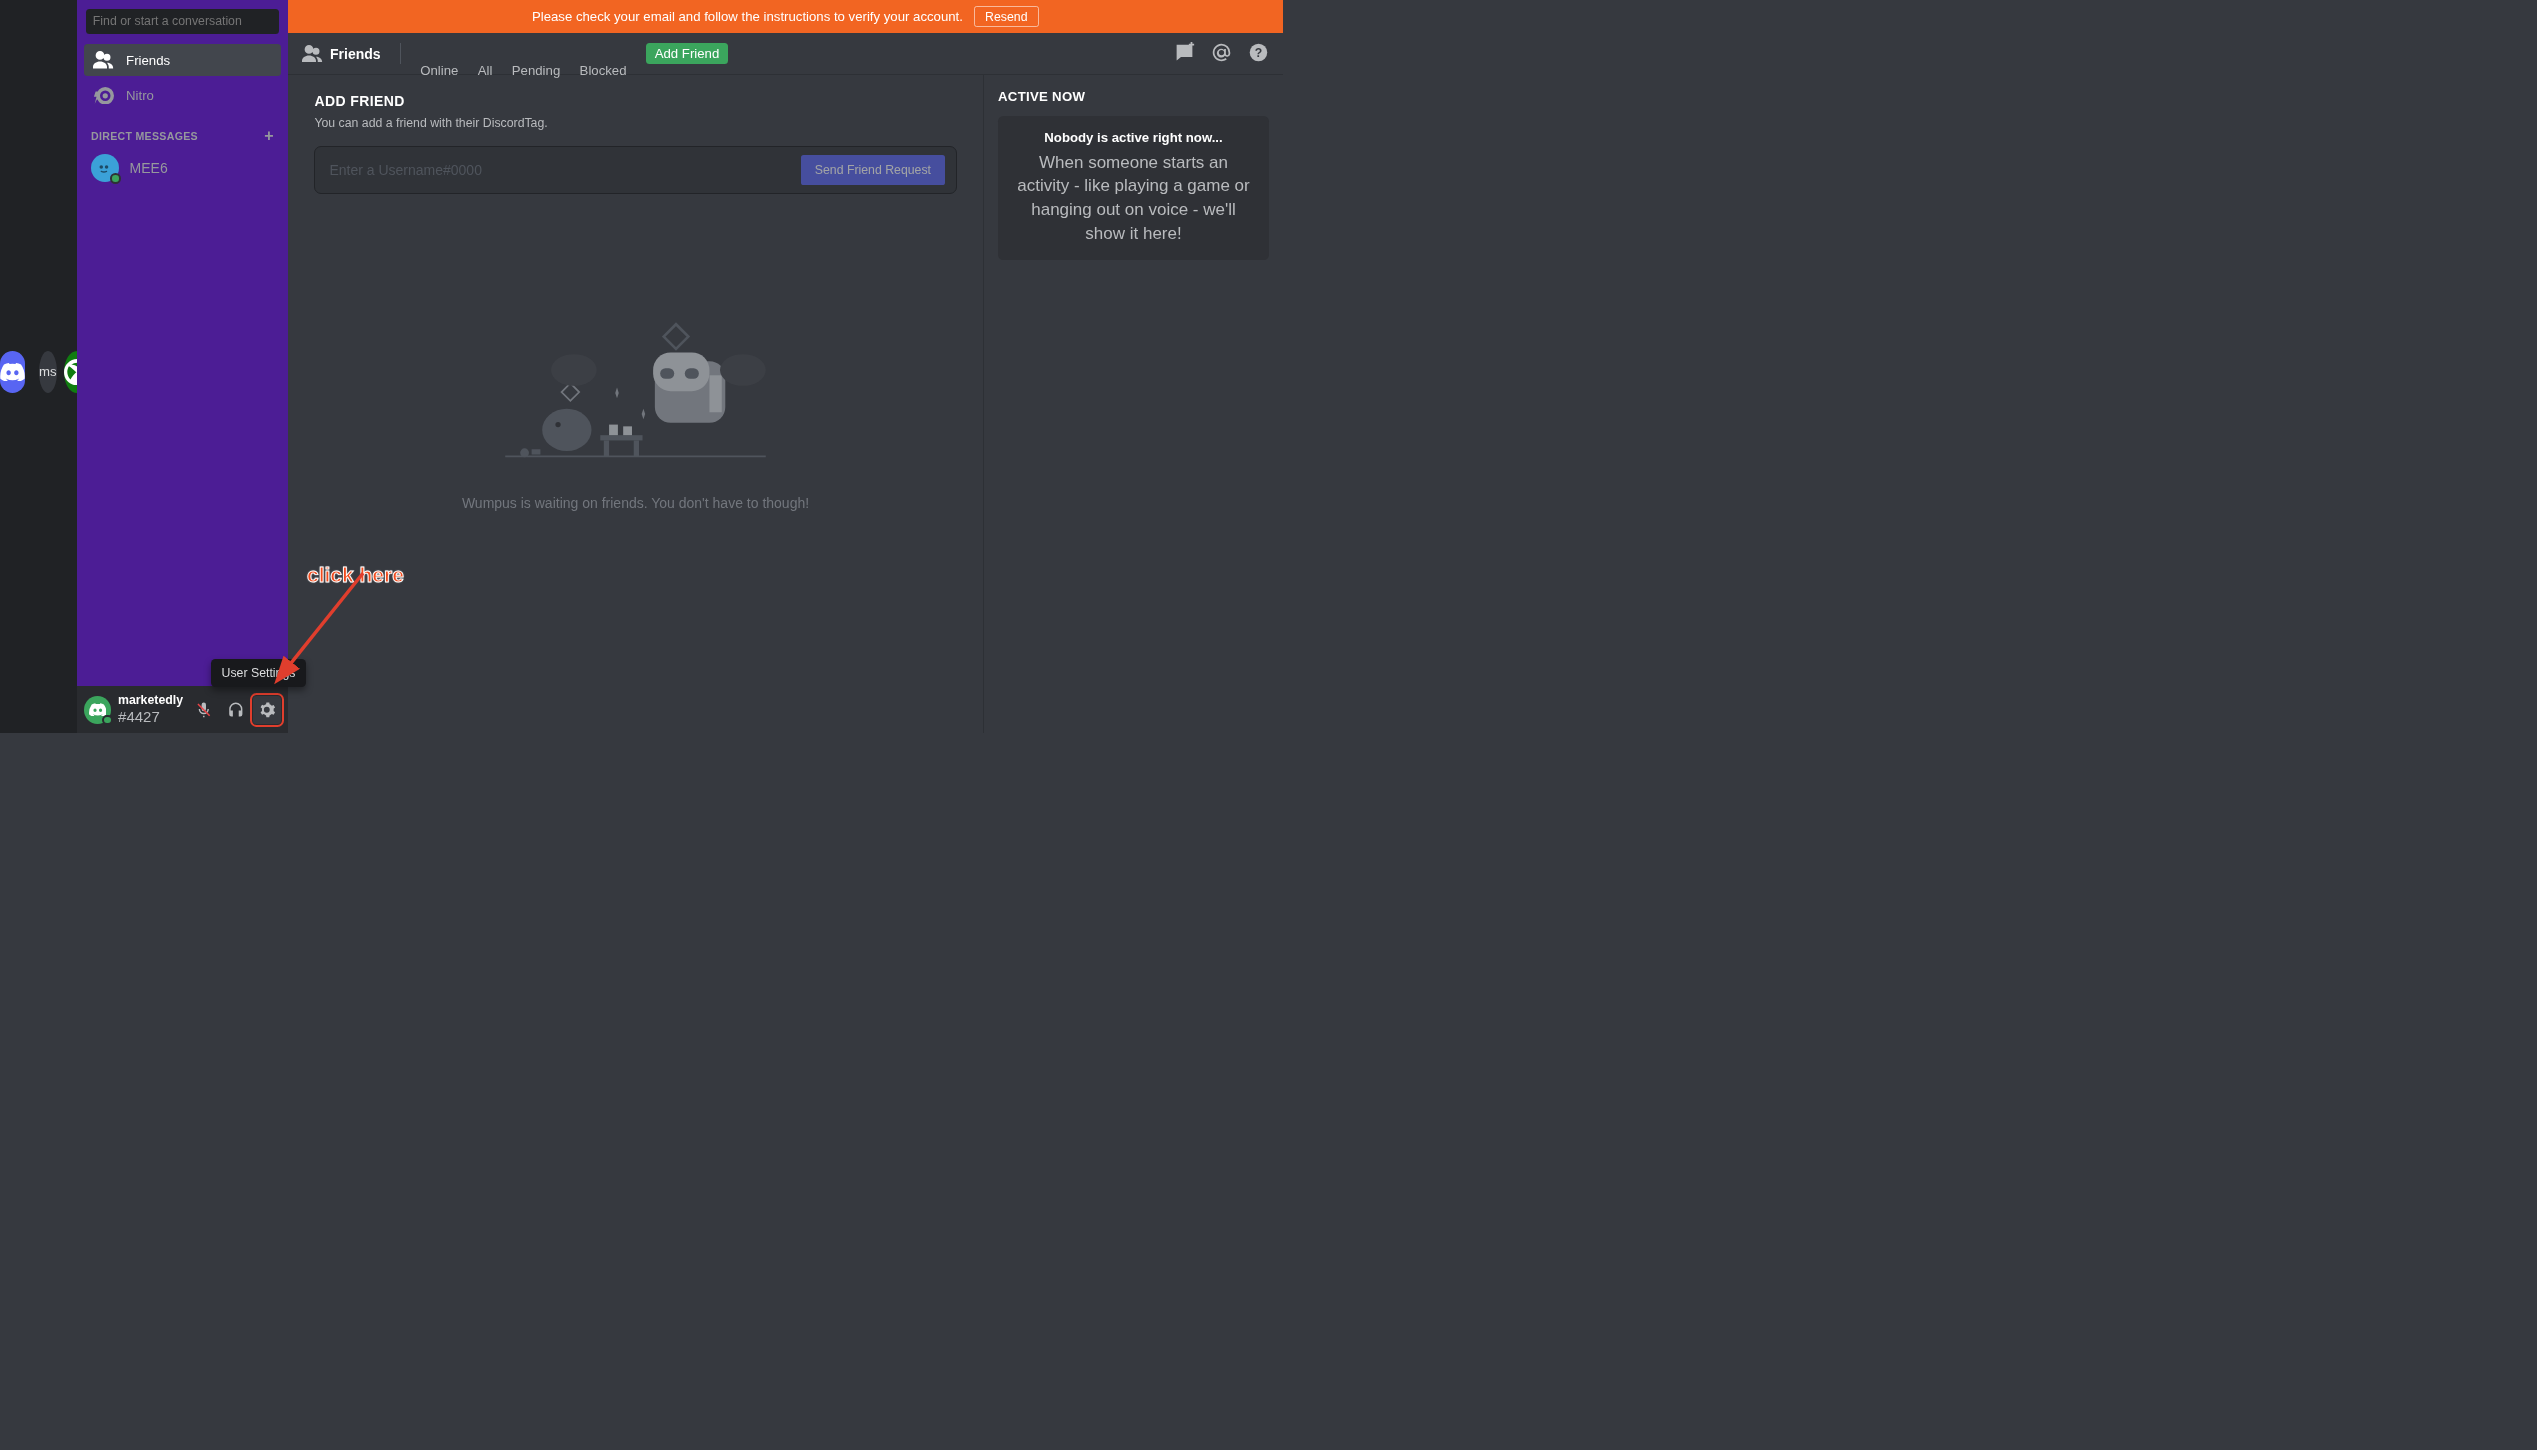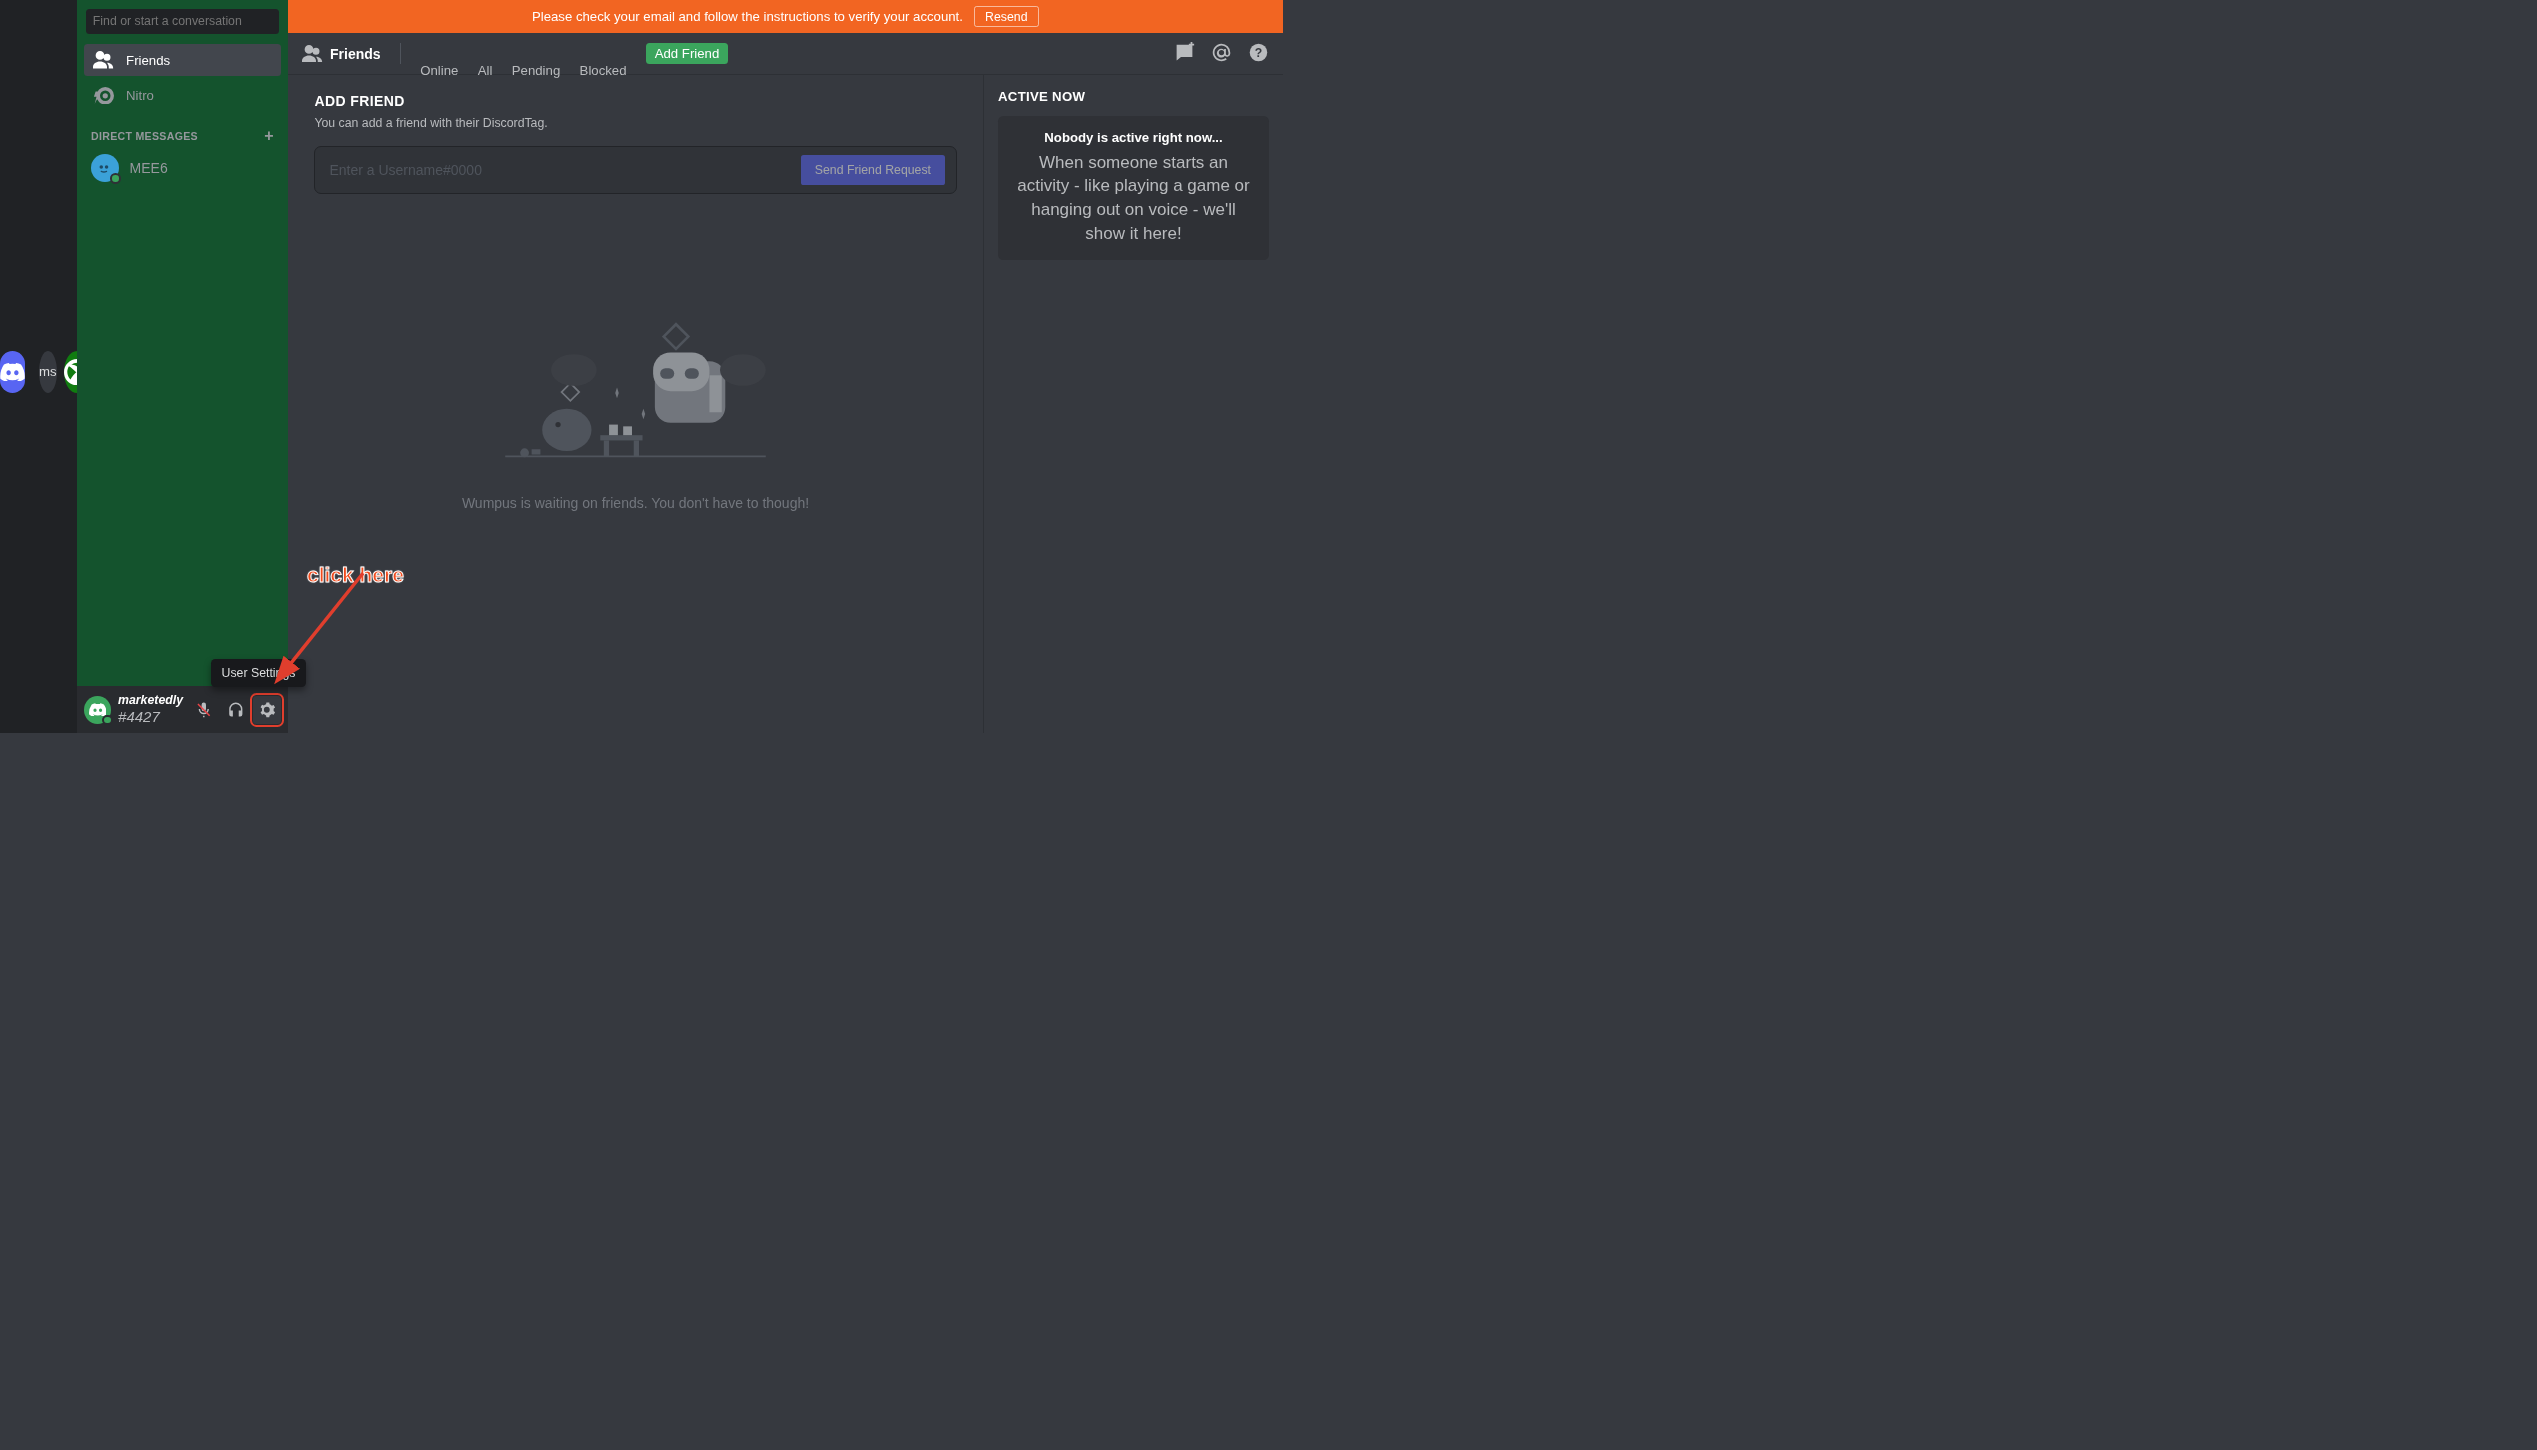--- a/index.html
+++ b/index.html
@@ -34,21 +34,21 @@
   display: flex; align-items: center; justify-content: center;
   color: #3ba55d;
   font-size: 17.6px;
 }
 .server-circle.text { color: #dcddde; font-size: 13.2px; }
 .server-circle.avatar { background: #999; overflow: hidden; }
 .server-circle.xbox { background: #107c10; }
 
 .dm-panel {
   width: 211px;
-  background: #14532d;
+  background: #4c1d95;
   display: flex; flex-direction: column;
   position: relative;
 }
 .search-box {
   margin: 8.8px 8.8px 1.8px 8.8px;
   background: #202225;
   border-radius: 3.5px;
   height: 25px;
   display: flex; align-items: center;
   padding: 0 7px;
@@ -89,21 +89,21 @@
 .dm-avatar .status-dot {
   position: absolute; bottom: -1.8px; right: -1.8px;
   width: 10.6px; height: 10.6px; border-radius: 50%;
   background: #3ba55d; border: 2.6px solid #2f3136;
 }
 .user-panel {
   position: absolute; bottom: 0; left: 0; right: 0;
   height: 47px;
   background: #292b2f;
   display: flex; align-items: center;
-  padding: 0 7px; gap: 7px; font-style: italic;
+  padding: 0 7px; gap: 7px;
 }
 .user-avatar {
   width: 28px; height: 28px; border-radius: 50%;
   background: #3ba55d; position: relative;
   display: flex; align-items: center; justify-content: center;
 }
 .user-avatar .status-dot {
   position: absolute; bottom: -1.8px; right: -1.8px;
   width: 10.6px; height: 10.6px; border-radius: 50%;
   background: #3ba55d; border: 2.6px solid #292b2f;

